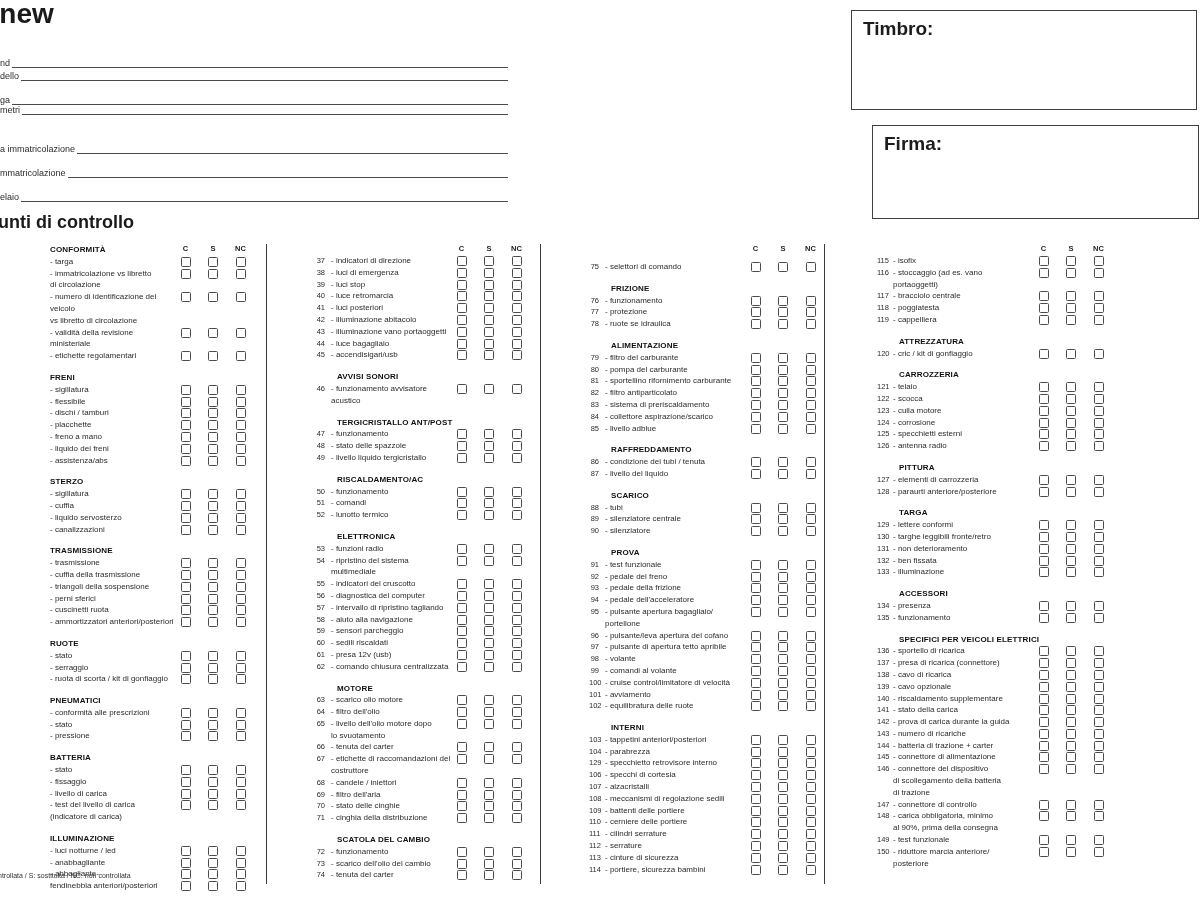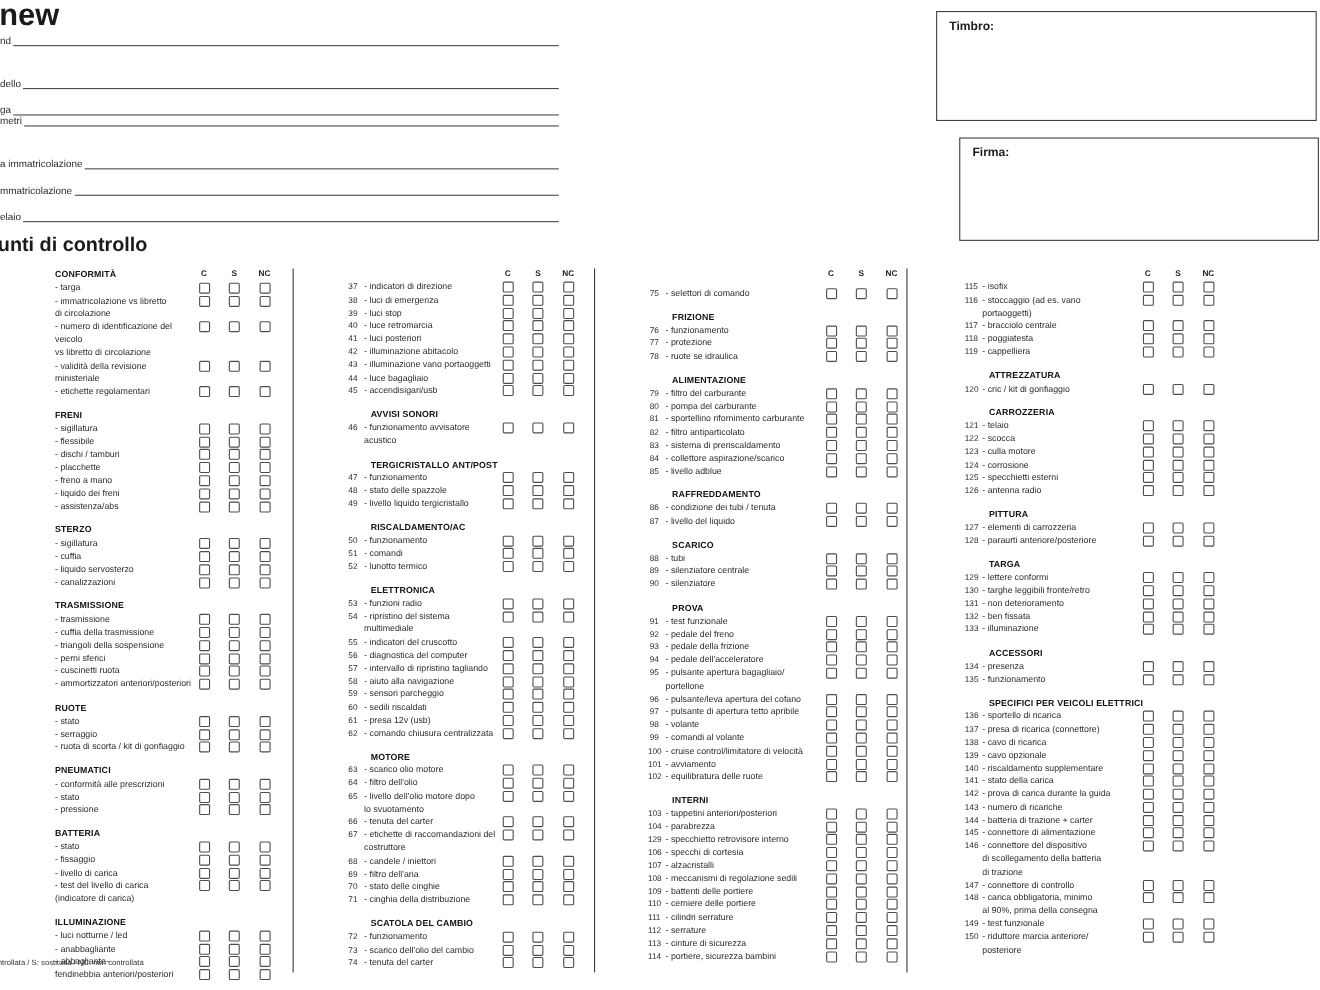--- a/index.html
+++ b/index.html
@@ -6,21 +6,21 @@
   html,body { background:#e9e9e9; }
   .page {
     position:relative; width:1200px; height:900px; background:#ffffff;
     overflow:hidden; font-family:"Liberation Sans", sans-serif; color:#222;
   }
   .logo { position:absolute; left:-10px; top:-2px; font-size:28px; font-weight:700; color:#1a1a1a; }
   .field-row { position:absolute; left:0; width:508px; display:flex; align-items:flex-end; height:13px; }
   .field-label { font-size:9px; color:#2c2c2c; padding-right:2px; white-space:nowrap; }
   .field-line { flex:1; border-bottom:1.6px solid #4a4a4a; height:100%; }
   .bigbox { position:absolute; border:1.8px solid #3f3f3f; background:#fff; }
-  .bigbox-label { font-size:11px; font-weight:700; padding:7px 0 0 11px; color:#1c1c1c; }
+  .bigbox-label { font-size:19px; font-weight:700; padding:7px 0 0 11px; color:#1c1c1c; }
   .page-title { position:absolute; left:-2px; top:212px; font-size:18px; font-weight:700; color:#1a1a1a; }
   .divider { position:absolute; top:244px; height:640px; width:1.4px; background:#3c3c3c; }
   .col { position:absolute; top:244px; }
   .col-1 { left:18px;  width:230px; }
   .col-2 { left:283px; width:241px; }
   .col-3 { left:557px; width:261px; }
   .col-4 { left:845px; width:261px; }
   .cs-head { position:absolute; top:0; right:0; width:70px; display:flex; justify-content:space-between;
              font-size:7.5px; font-weight:700; color:#222; }
   .cs-head span { width:15px; text-align:center; }
@@ -42,21 +42,21 @@
   .checkbox { width:10px; height:10px; border:1.7px solid #4c4c4c; border-radius:1.5px; background:#fff; display:block; }
   .legend { position:absolute; left:-2px; top:872px; font-size:7px; color:#333; }
 </style>
 </head>
 <body>
 
 <div class="page">
   <div class="logo">:new</div>
 
   <div>
-      <div class="field-row" style="top: 29px;">
+      <div class="field-row" style="top: 55px;">
         <span class="field-label">nd</span>
         <span class="field-line"></span>
       </div>
       <div class="field-row" style="top: 68.2px;">
         <span class="field-label">dello</span>
         <span class="field-line"></span>
       </div>
       <div class="field-row" style="top: 92.4px; text-align: right;">
         <span class="field-label">ga</span>
         <span class="field-line"></span>

